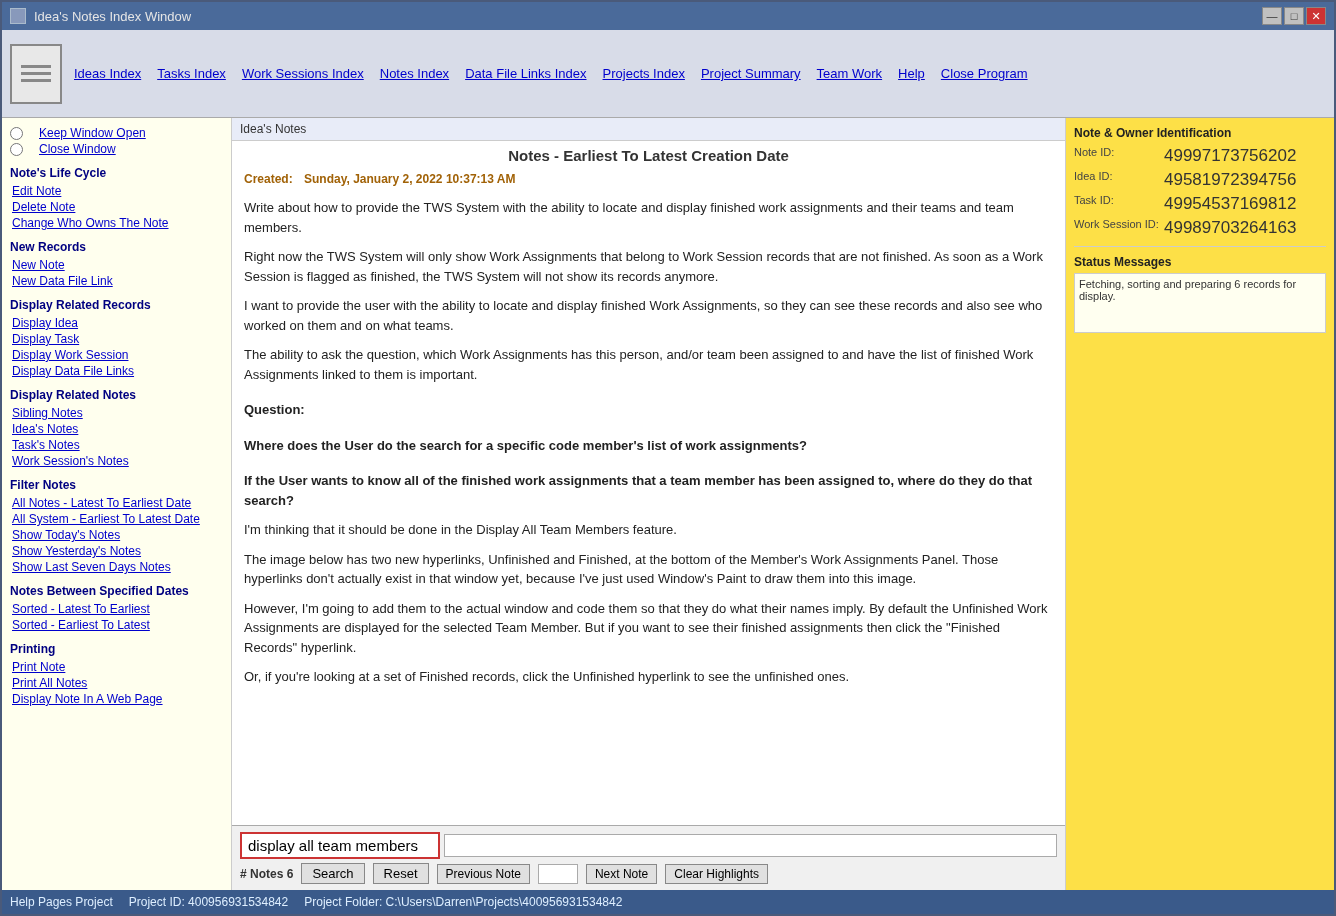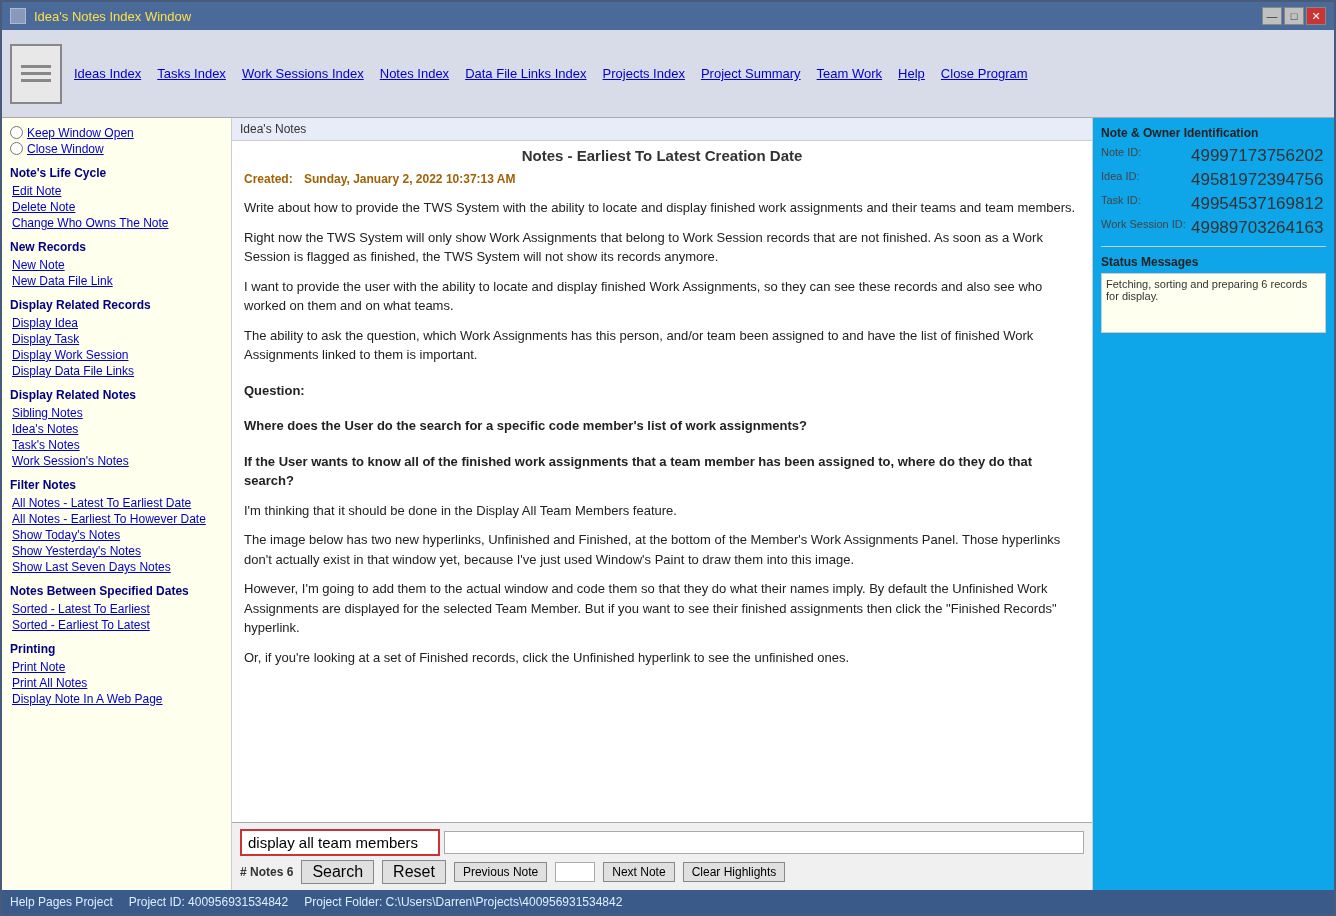--- a/index.html
+++ b/index.html
@@ -36,21 +36,21 @@
       gap: 8px;
     }
     .title-bar-icon {
       width: 16px;
       height: 16px;
       background: #8899bb;
       border: 1px solid #aabbcc;
     }
     .title-bar-title {
       font-size: 13px;
-      color: #fde047;
+      color: #e5e5e5;
     }
     .title-bar-controls {
       display: flex;
       gap: 2px;
     }
     .title-btn {
       width: 20px;
       height: 18px;
       background: #c0c0c0;
       border: 1px solid #888;
@@ -123,22 +123,22 @@
       border-right: 1px solid #ccc;
       padding: 8px;
       overflow-y: auto;
       flex-shrink: 0;
     }
     .sidebar-radio-group {
       margin-bottom: 8px;
     }
     .sidebar-radio {
       display: flex;
-      align-items: flex-start;
-      gap: 4px;
+      align-items: center;
+      gap: 16px;
       font-size: 12px;
       margin-bottom: 2px;
     }
     .sidebar-radio input { margin: 0; }
     .sidebar-radio label {
       color: #0000cc;
       text-decoration: underline;
       cursor: pointer;
     }
     .sidebar-section-title {
@@ -238,21 +238,21 @@
       align-items: center;
       gap: 8px;
     }
     .search-count {
       font-size: 12px;
       color: #333;
     }
     .search-count span { font-weight: bold; }
     .search-btn {
       padding: 2px 10px;
-      font-size: 16px;
+      font-size: 13px;
       cursor: pointer;
       background: #e0e0e0;
       border: 1px solid #888;
     }
     .nav-btn {
       padding: 2px 8px;
       font-size: 12px;
       cursor: pointer;
       background: #e0e0e0;
       border: 1px solid #888;
@@ -260,22 +260,22 @@
     .nav-input {
       width: 40px;
       border: 1px solid #aaa;
       padding: 2px 4px;
       font-size: 12px;
       text-align: center;
     }
 
     
     .right-panel {
-      width: 242px;
-      background: #0ea5e9;
+      width: 269px;
+      background: #fde047;
       border-left: 1px solid #ccc;
       padding: 8px;
       flex-shrink: 0;
       overflow-y: auto;
     }
     .right-section-title {
       font-weight: bold;
       font-size: 12px;
       color: #222;
       margin-bottom: 6px;
@@ -404,21 +404,21 @@
       <a class="sidebar-link">Display Data File Links</a>
 
       <div class="sidebar-section-title">Display Related Notes</div>
       <a class="sidebar-link">Sibling Notes</a>
       <a class="sidebar-link">Idea's Notes</a>
       <a class="sidebar-link">Task's Notes</a>
       <a class="sidebar-link">Work Session's Notes</a>
 
       <div class="sidebar-section-title">Filter Notes</div>
       <a class="sidebar-link">All Notes - Latest To Earliest Date</a>
-      <a class="sidebar-link">All Notes - Earliest To However Date</a>
+      <a class="sidebar-link">All System - Earliest To Latest Date</a>
       <a class="sidebar-link">Show Today's Notes</a>
       <a class="sidebar-link">Show Yesterday's Notes</a>
       <a class="sidebar-link">Show Last Seven Days Notes</a>
 
       <div class="sidebar-section-title">Notes Between Specified Dates</div>
       <a class="sidebar-link">Sorted - Latest To Earliest</a>
       <a class="sidebar-link">Sorted - Earliest To Latest</a>
 
       <div class="sidebar-section-title">Printing</div>
       <a class="sidebar-link">Print Note</a>

